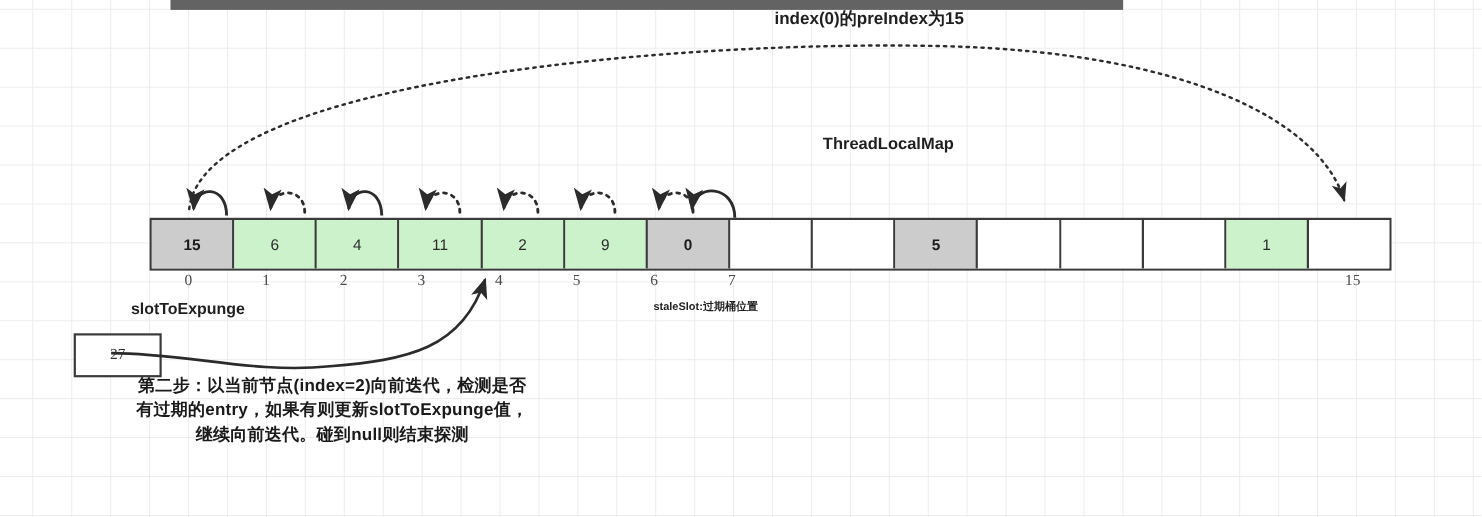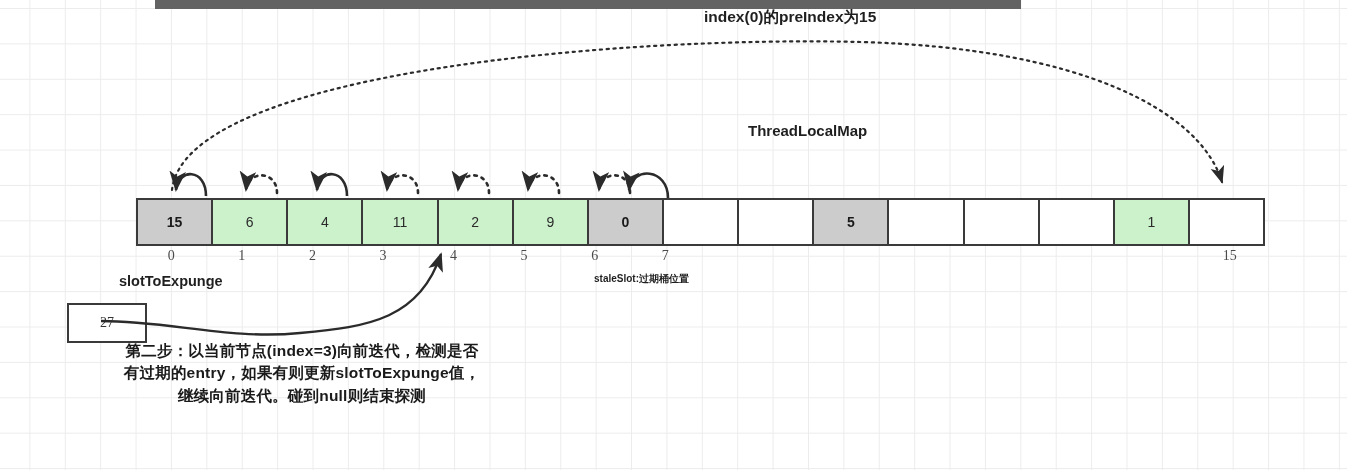--- a/index.html
+++ b/index.html
@@ -143,21 +143,21 @@
     <div class="idx"></div>
     <div class="idx"></div>
     <div class="idx"></div>
     <div class="idx"></div>
     <div class="idx"></div>
     <div class="idx"></div>
     <div class="idx">15</div>
   </div>
 
 <div id="box27">27</div>
-<div id="caption">第二步：以当前节点(index=3)向前迭代，检测是否有过期的entry，如果有则更新slotToExpunge值，继续向前迭代。碰到null则结束探测</div>
+<div id="caption">第二步：以当前节点(index=2)向前迭代，检测是否有过期的entry，如果有则更新slotToExpunge值，继续向前迭代。碰到null则结束探测</div>
 
 <svg class="overlay" viewBox="0 0 1347 470">
   <defs>
     <marker id="ah" markerWidth="9" markerHeight="9" refX="7.2" refY="3.2" orient="auto" markerUnits="strokeWidth">
       <path d="M0,0 L8,3.2 L0,6.4 L2,3.2 z" fill="#2b2b2b"></path>
     </marker>
     <marker id="ahd" markerWidth="9" markerHeight="9" refX="7.2" refY="3.2" orient="auto" markerUnits="strokeWidth">
       <path d="M0,0 L8,3.2 L0,6.4 L2,3.2 z" fill="#2b2b2b"></path>
     </marker>
   </defs>

